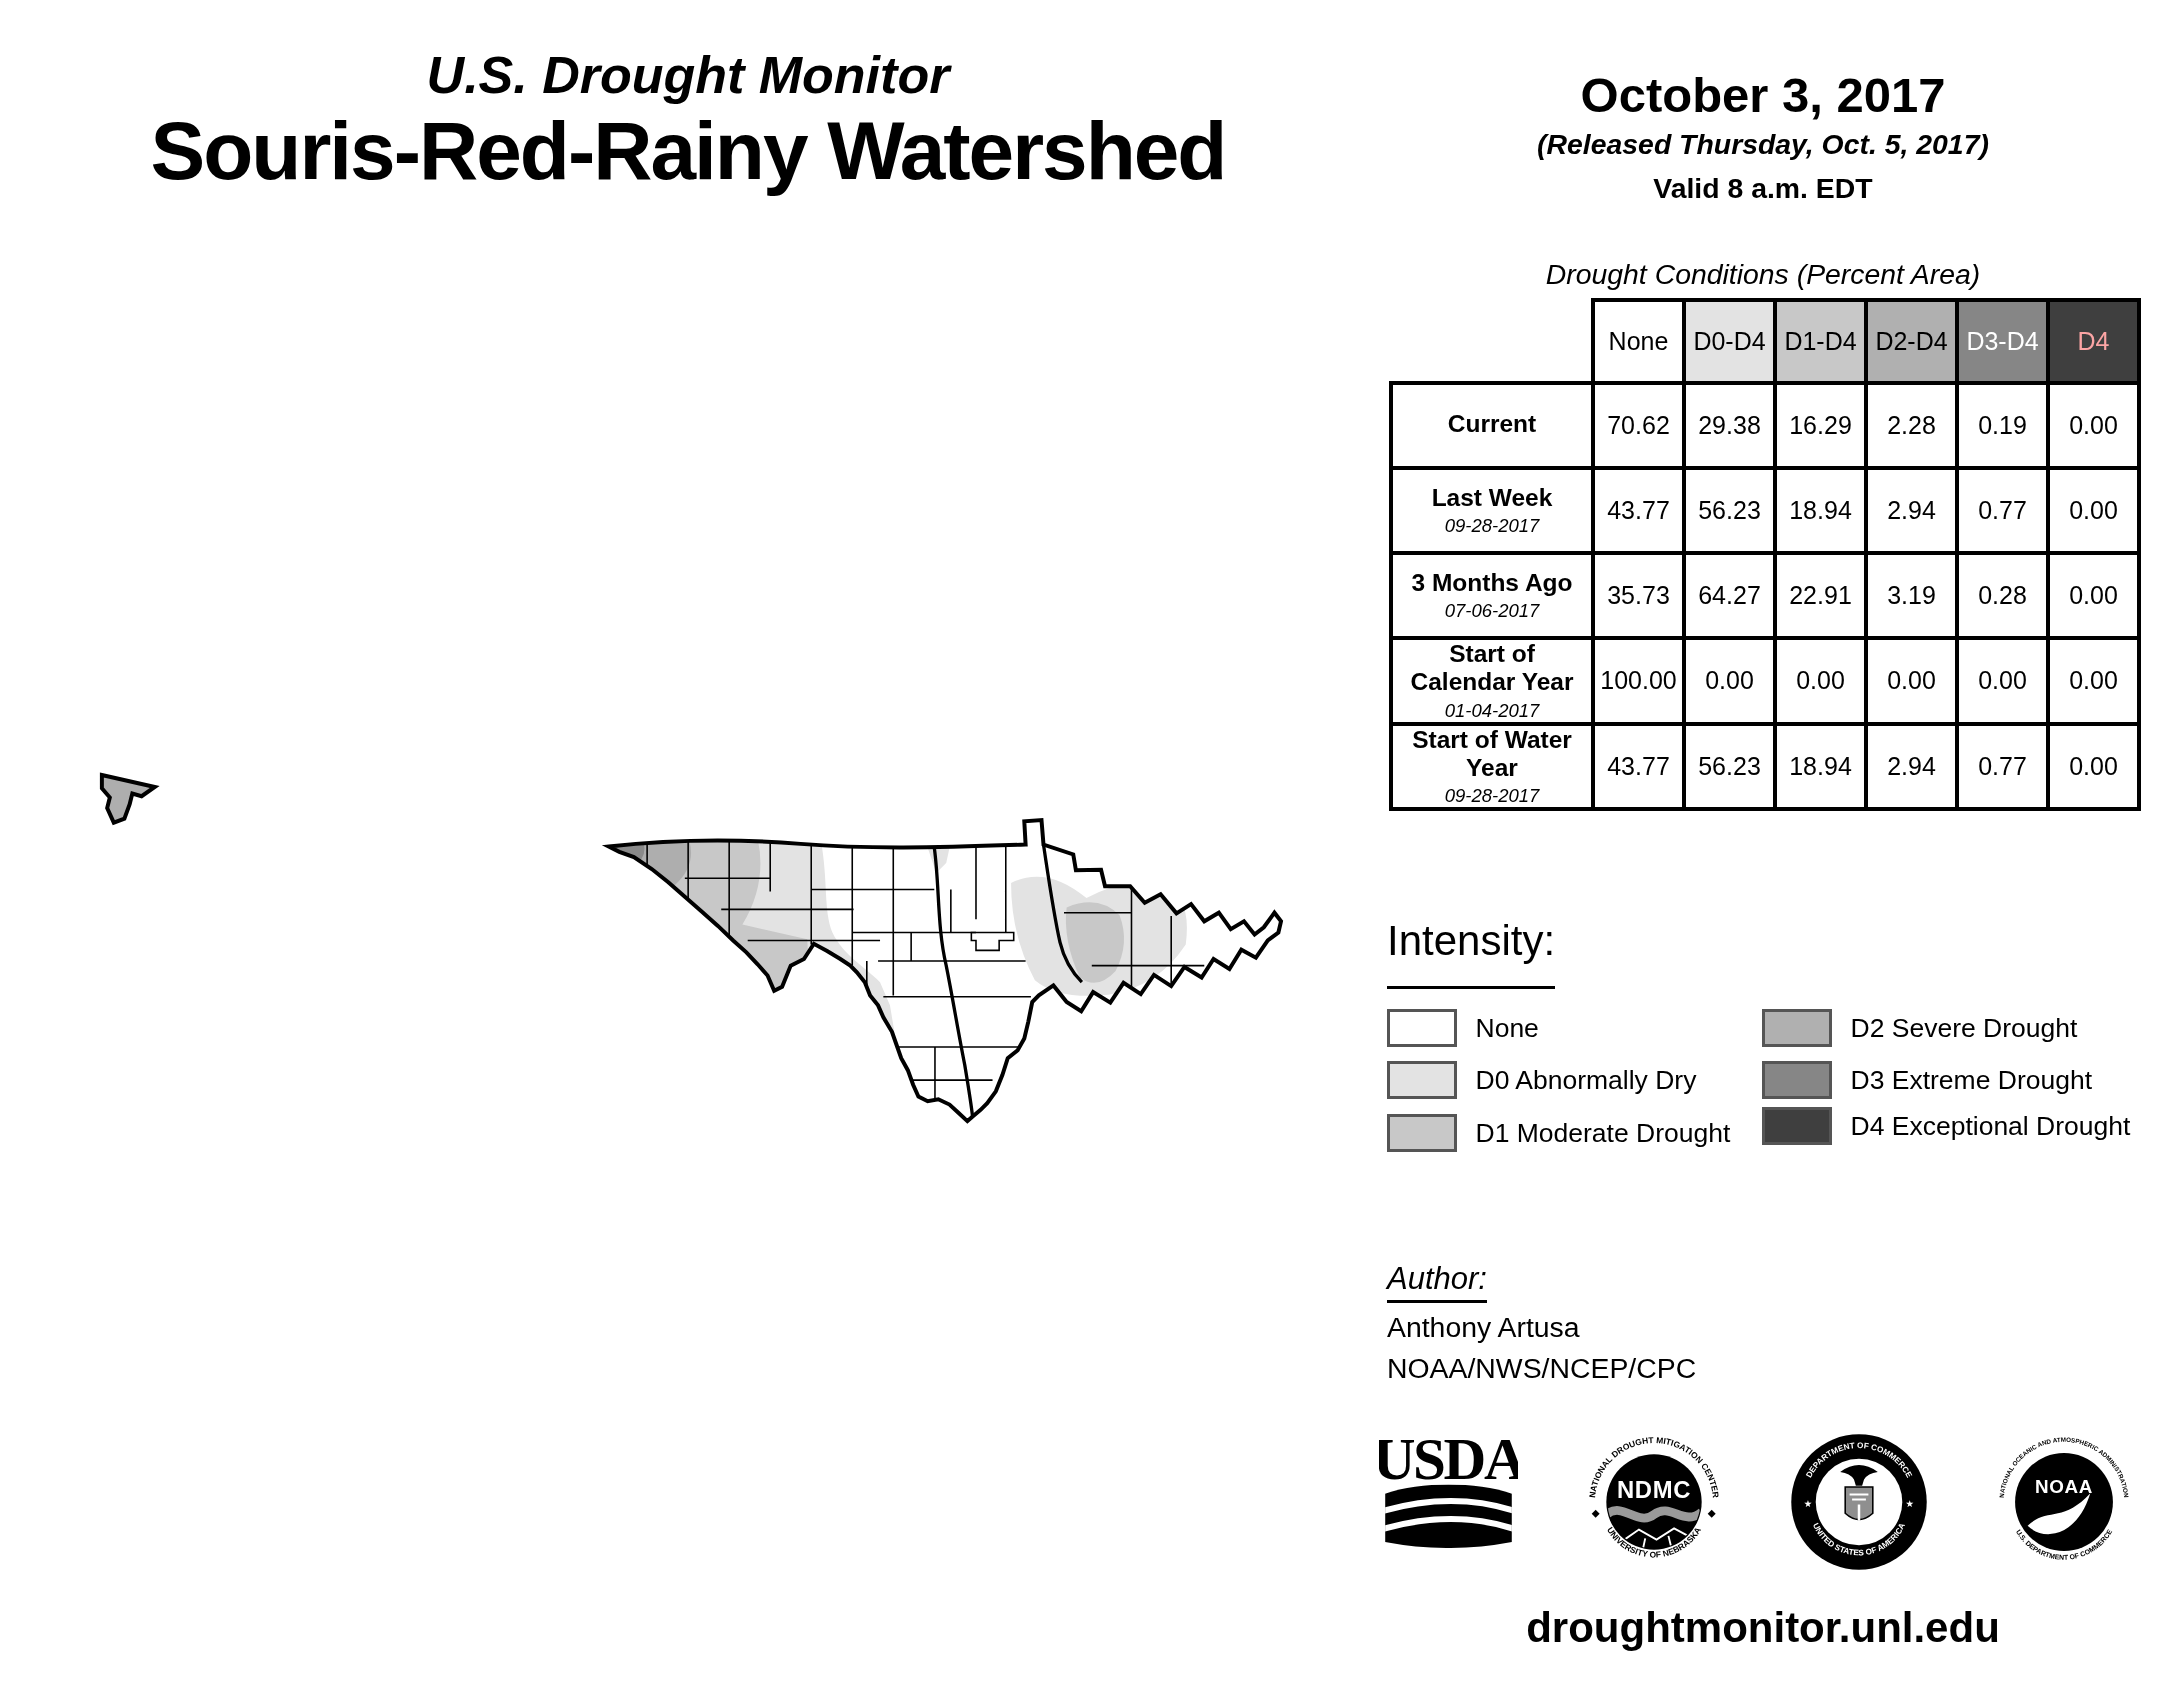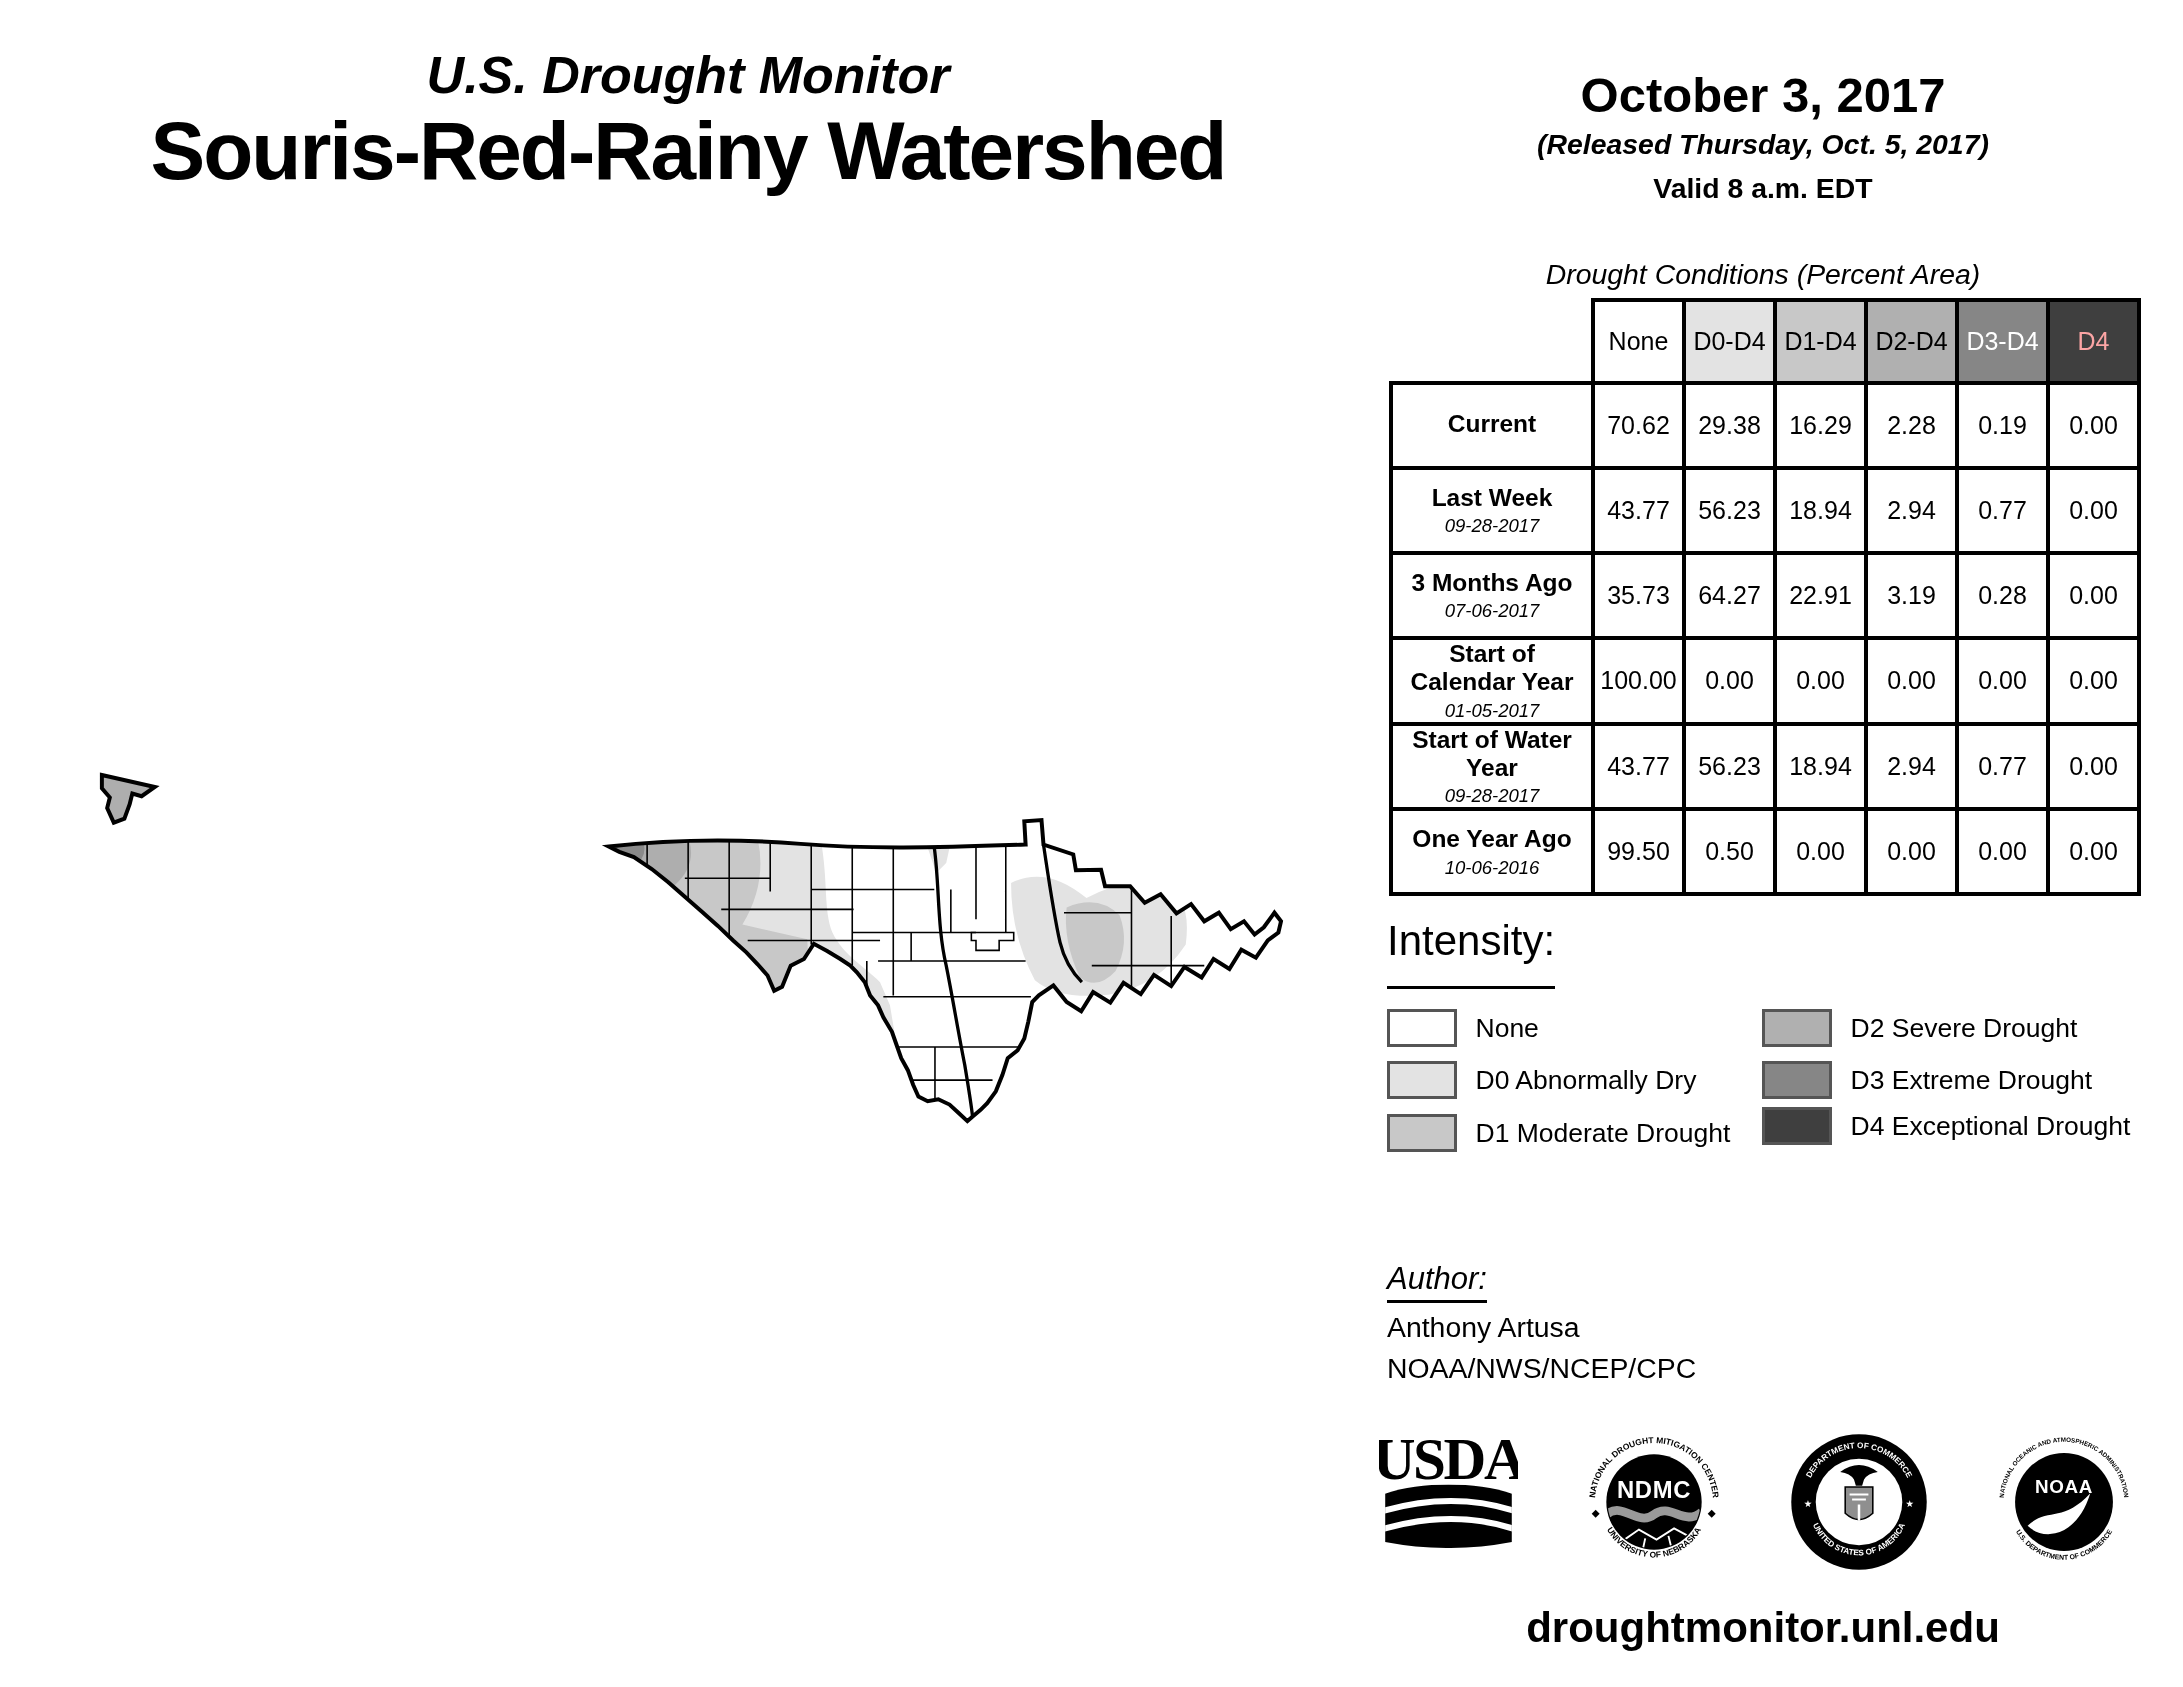--- a/index.html
+++ b/index.html
@@ -126,51 +126,39 @@
       <td class="num">35.73</td>
       <td class="num">64.27</td>
       <td class="num">22.91</td>
       <td class="num">3.19</td>
       <td class="num">0.28</td>
       <td class="num">0.00</td>
     </tr>
     <tr>
       <td class="rowlabel">
         <div class="rl">Start of Calendar Year</div>
-        <div class="rd">01-05-2017</div>
+        <div class="rd">01-04-2017</div>
       </td>
       <td class="num">100.00</td>
       <td class="num">0.00</td>
       <td class="num">0.00</td>
       <td class="num">0.00</td>
       <td class="num">0.00</td>
       <td class="num">0.00</td>
     </tr>
     <tr>
       <td class="rowlabel">
         <div class="rl">Start of Water Year</div>
         <div class="rd">09-28-2017</div>
       </td>
       <td class="num">43.77</td>
       <td class="num">56.23</td>
       <td class="num">18.94</td>
       <td class="num">2.94</td>
       <td class="num">0.77</td>
-      <td class="num">0.00</td>
-    </tr>
-    <tr>
-      <td class="rowlabel">
-        <div class="rl">One Year Ago</div>
-        <div class="rd">10-06-2016</div>
-      </td>
-      <td class="num">99.50</td>
-      <td class="num">0.50</td>
-      <td class="num">0.00</td>
-      <td class="num">0.00</td>
-      <td class="num">0.00</td>
       <td class="num">0.00</td>
     </tr>
   </tbody>
     </table>
 
   <div class="legend">
     <div class="legend-title">Intensity:</div>
     <div class="legend-items">
       <div class="legend-item" style="left:0;top:0;">
         <div class="swatch" style="background-color: rgb(255, 255, 255);"></div>

